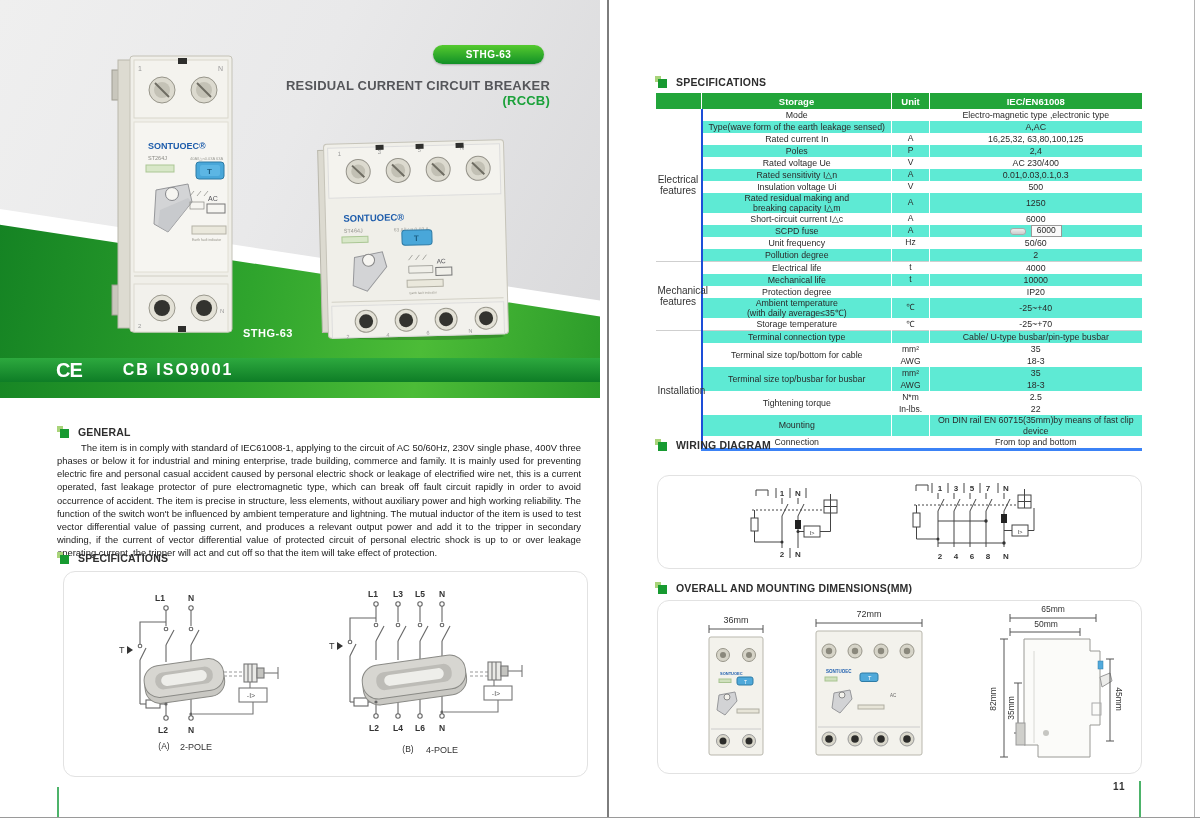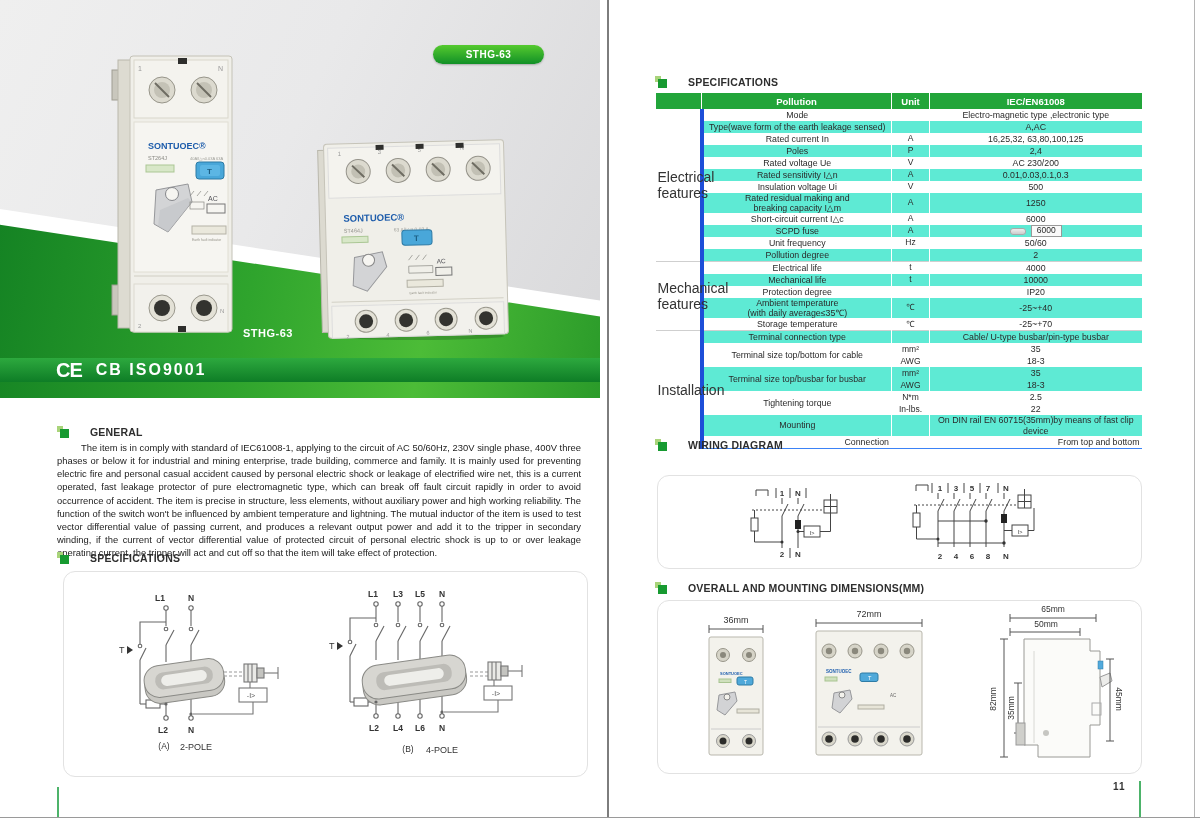--- a/index.html
+++ b/index.html
@@ -10,50 +10,50 @@
   
   #hero{left:0;top:0;width:600px;height:398px;background:linear-gradient(115deg,#efefef 0%,#e9e9ea 45%,#d8d8da 100%);overflow:hidden;}
   #hero-stripe{left:0;top:0;width:600px;height:398px;background:#fff;
     clip-path:polygon(0 52.5%,100% 75.5%,100% 80.5%,0 57.5%);}
   #hero-green{left:0;top:0;width:600px;height:398px;
     background:linear-gradient(100deg,#117e22 0%,#2fa42d 45%,#4cbc37 72%,#2b9b2a 100%);
     clip-path:polygon(0 56.5%,100% 79.5%,100% 100%,0 100%);}
   #cert-band{left:0;top:358px;width:600px;height:24px;background:linear-gradient(180deg,#2da93e,#0e7d26);
     display:flex;align-items:center;padding-left:56px;box-sizing:border-box;color:#fff;}
   .ce-mark{font-size:20px;font-weight:bold;letter-spacing:-1px;margin-right:14px;}
-  .cert-text{font-size:16px;font-weight:bold;letter-spacing:2px;}
+  .cert-text{font-size:16px;font-weight:bold;letter-spacing:2px;margin-left:27px;}
   #model-badge{left:433px;top:45px;width:111px;height:19px;border-radius:10px;
     background:linear-gradient(180deg,#55ca2e,#119027);box-shadow:0 1px 2px rgba(0,0,0,.25);
     color:#fff;font-size:10px;font-weight:bold;text-align:center;line-height:19px;letter-spacing:.5px;}
   #product-title{left:250px;top:78px;width:300px;text-align:right;font-size:13px;font-weight:bold;color:#55565a;letter-spacing:.2px;}
   #product-title .rccb{color:#1ba13a;}
   #hero-caption{left:243px;top:327px;color:#fff;font-weight:bold;font-size:11px;letter-spacing:.5px;}
 
   
-  .sec-head{display:flex;align-items:flex-end;gap:21px;}
+  .sec-head{display:flex;align-items:flex-end;gap:9px;}
   .sec-ic{position:relative;width:12px;height:12px;display:inline-block;flex:0 0 12px;}
   .sec-ic .lt{position:absolute;left:0;top:0;width:6px;height:6px;background:#a9d47a;}
   .sec-ic .dk{position:absolute;left:3px;top:3px;width:9px;height:9px;background:#179a31;}
   .sec-head span.t{font-size:10.5px;font-weight:bold;color:#2e2e2e;letter-spacing:.2px;}
 
   
   #general-body{left:57px;top:441px;width:524px;font-size:9.4px;line-height:1.4;text-align:justify;color:#1c1c1c;text-indent:24px;}
   .panel{background:#fff;border:1px solid #e2e2e2;border-radius:12px;}
 
   
   #specs-table{left:655px;top:93px;border-collapse:collapse;table-layout:fixed;width:486px;font-size:8.8px;color:#2a2a2a;}
   #specs-table th{background:#22a53a;color:#fff;font-size:9.5px;font-weight:bold;height:16px;padding:0;border-left:1px solid #fff;}
   #specs-table td{padding:0 2px;text-align:center;line-height:1.15;height:12px;}
   #specs-table tr.tall td{height:16px;}
   #specs-table tr.rg td{background:#5eead4;}
   #specs-table tr.rw td{background:#fff;}
-  #specs-table td.group{background:#fff !important;font-size:14px;color:#333;border-right:4px solid #1d4ed8;}
+  #specs-table td.group{background:#fff !important;font-size:10px;color:#333;border-right:2px solid #1d4ed8;}
   #specs-table td.unit{border-left:1px solid #fff;border-right:1px solid #fff;font-size:8.5px;}
   #specs-table tr.gtop td{border-top:1px solid #cfcfcf;}
-  #specs-table tbody tr:last-child td{border-bottom:1px solid #3b82f6;text-align:right;}
+  #specs-table tbody tr:last-child td{border-bottom:3px solid #3b82f6;}
   .fuse-ic{display:inline-block;width:14px;height:5px;border:1px solid #aaa;border-radius:3px;background:linear-gradient(180deg,#eee,#ccc);margin-right:5px;vertical-align:middle;}
   .fuse-box{display:inline-block;border:1px solid #999;background:#fafafa;padding:0 5px;font-size:8.5px;vertical-align:middle;}
 
   
   #spine{left:607px;top:0;width:2px;height:817px;background:#7d7d7d;}
   #right-edge{left:1194px;top:0;width:1px;height:817px;background:#b5b5b5;}
   #bottom-line{left:0;top:817px;width:1200px;height:1px;background:#9a9a9a;}
   #tick-left{left:57px;top:787px;width:2px;height:30px;background:#4db36a;}
   #tick-right{left:1139px;top:781px;width:2px;height:36px;background:#4db36a;}
   #page-number{left:1113px;top:781px;font-size:10px;font-weight:bold;color:#333;letter-spacing:1px;}
@@ -181,20 +181,24 @@
             <circle cx="168" cy="182" r="7" fill="#33332f"></circle>
       </g>
       <text x="28" y="199" font-size="5.5" fill="#999">2</text>
       <text x="68" y="198" font-size="5.5" fill="#999">4</text>
       <text x="108" y="197" font-size="5.5" fill="#999">6</text>
       <text x="150" y="196" font-size="5.5" fill="#999">N</text>
     </g>
   </svg>
 
   <div class="abs" id="model-badge">STHG-63</div>
+  <div class="abs" id="product-title">
+    <span>RESIDUAL CURRENT CIRCUIT BREAKER</span>
+    <span class="rccb">(RCCB)</span>
+  </div>
   <div class="abs" id="hero-caption">STHG-63</div>
 
   <div class="abs" id="cert-band">
     <span class="ce-mark">CE</span>
     <span class="cert-text">CB  ISO9001</span>
   </div>
 </div>
 
 <div class="abs sec-head" style="left:57px;top:426px">
   <span class="sec-ic">
@@ -370,21 +374,21 @@
 <table class="abs" id="specs-table">
   <colgroup>
         <col style="width:46px">
         <col style="width:190px">
         <col style="width:38px">
         <col style="width:212px">
       </colgroup>
   <thead>
     <tr>
       <th></th>
-      <th>Pollution</th>
+      <th>Storage</th>
       <th>Unit</th>
       <th>IEC/EN61008</th>
     </tr>
   </thead>
   <tbody>
         <tr class="rw">
           <td class="group" rowspan="12">Electrical<br>features</td>
           <td class="lbl" rowspan="1">Mode</td>
           <td class="unit"></td>
           <td class="val">Electro-magnetic type ,electronic type</td>
@@ -400,21 +404,21 @@
           <td class="val">16,25,32, 63,80,100,125</td>
         </tr>
         <tr class="rg">
           <td class="lbl" rowspan="1">Poles</td>
           <td class="unit">P</td>
           <td class="val">2,4</td>
         </tr>
         <tr class="rw">
           <td class="lbl" rowspan="1">Rated voltage Ue</td>
           <td class="unit">V</td>
-          <td class="val">AC  230/200</td>
+          <td class="val">AC  230/400</td>
         </tr>
         <tr class="rg">
           <td class="lbl" rowspan="1">Rated sensitivity I△n</td>
           <td class="unit">A</td>
           <td class="val">0.01,0.03,0.1,0.3</td>
         </tr>
         <tr class="rw">
           <td class="lbl" rowspan="1">Insulation voltage Ui</td>
           <td class="unit">V</td>
           <td class="val">500</td>

